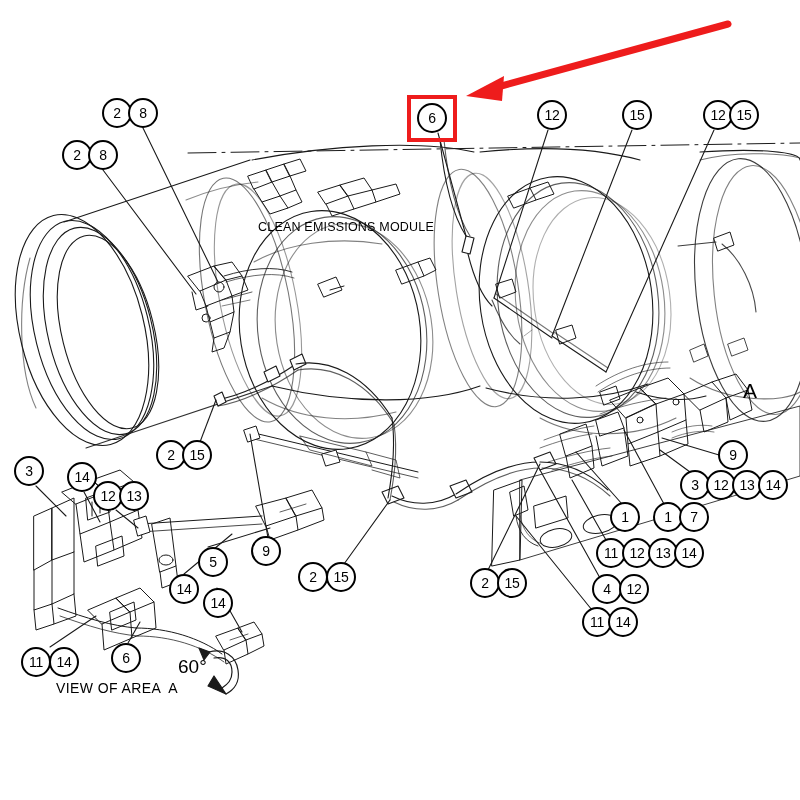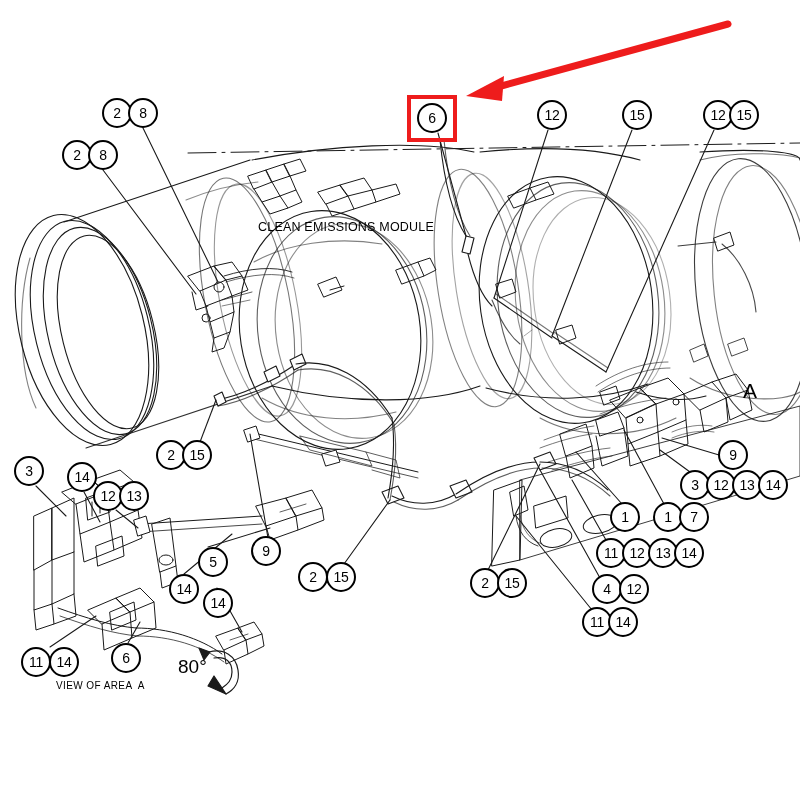--- a/index.html
+++ b/index.html
@@ -50,21 +50,21 @@
     font-family: "Liberation Sans", sans-serif;
     color: #000000;
     white-space: pre;
     z-index: 15;
   }
   #label-cem {
     font-size: 12.5px;
     letter-spacing: 0.2px;
   }
   #label-view-area {
-    font-size: 10px;
+    font-size: 14px;
     letter-spacing: 0.4px;
   }
   #label-area-a {
     font-size: 21px;
   }
   #label-angle {
     font-size: 19px;
     font-weight: 400;
   }
   #highlight-box {
@@ -409,21 +409,21 @@
     </g>
   </svg>
 
 
   <div class="label" id="label-cem" style="left:258px; top:220px;">CLEAN EMISSIONS MODULE</div>
 
   <div class="label" id="label-view-area" style="left:56px; top:680px;">VIEW OF AREA  A</div>
 
   <div class="label" id="label-area-a" style="left:743px; top:379px;">A</div>
 
-  <div class="label" id="label-angle" style="left:178px; top:656px;">80°</div>
+  <div class="label" id="label-angle" style="left:178px; top:656px;">60°</div>
 
   <div id="callouts">
       <div class="callout" style="left: 102px; top: 98px;">2</div>
       <div class="callout" style="left: 128px; top: 98px;">8</div>
       <div class="callout" style="left: 62px; top: 140px;">2</div>
       <div class="callout" style="left: 88px; top: 140px;">8</div>
       <div class="callout" style="left: 417px; top: 103px;">6</div>
       <div class="callout" style="left: 537px; top: 100px;">12</div>
       <div class="callout" style="left: 622px; top: 100px;">15</div>
       <div class="callout" style="left: 703px; top: 100px;">12</div>

